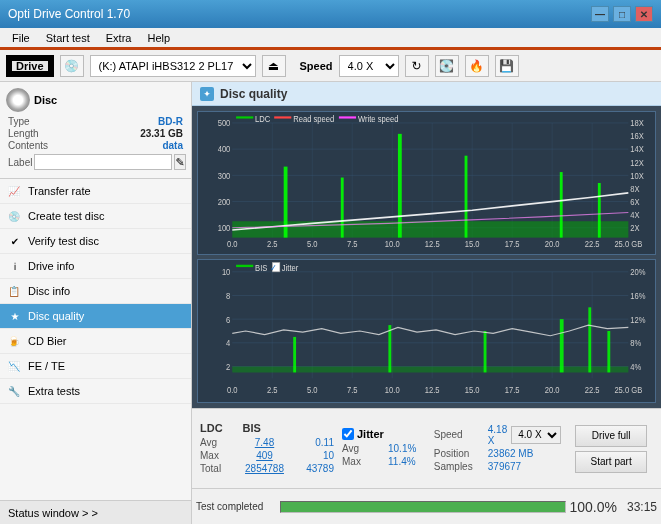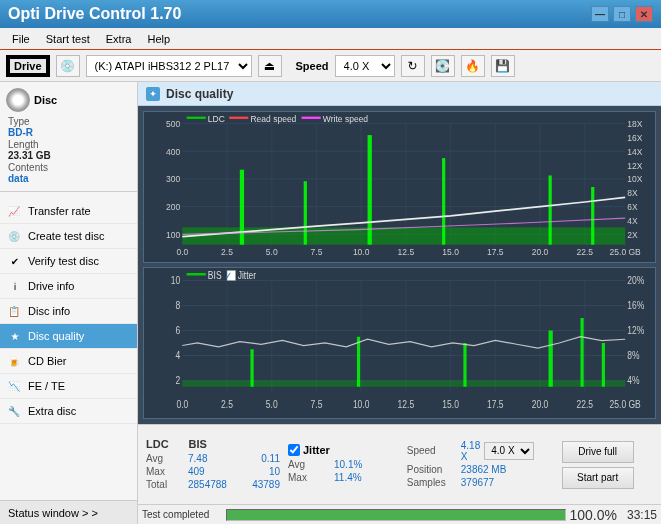--- a/index.html
+++ b/index.html
@@ -15,22 +15,22 @@
     .title-bar {
       background: linear-gradient(to bottom, #4a9fd4, #2d7cb8);
       color: white;
       display: flex;
       align-items: center;
       justify-content: space-between;
       padding: 4px 8px;
       height: 28px;
     }
     .title-bar-text {
-      font-size: 16px;
-      font-weight: 700;
+      font-size: 12px;
+      font-weight: 400;
     }
     .title-bar-buttons {
       display: flex;
       gap: 4px;
     }
     .title-btn {
       width: 18px;
       height: 16px;
       background: #6ab0e0;
       border: 1px solid #4a8ab0;
@@ -39,21 +39,21 @@
       display: flex;
       align-items: center;
       justify-content: center;
       cursor: pointer;
       font-weight: bold;
     }
     .title-btn.close { background: #e06060; }
     
     .menu-bar {
       background: #f0f0f0;
-      border-bottom: 1px solid #c2410c;
+      border-bottom: 3px solid #c2410c;
       display: flex;
       padding: 2px 4px;
       height: 22px;
       align-items: center;
     }
     .menu-item {
       padding: 2px 8px;
       cursor: pointer;
       font-size: 11px;
     }
@@ -64,21 +64,21 @@
       display: flex;
       align-items: center;
       padding: 3px 6px;
       height: 32px;
       gap: 6px;
     }
     .toolbar-label {
       font-size: 11px;
       font-weight: bold;
       background: #e8e8e8;
-      border: 4px solid #000000;
+      border: 6px solid #000000;
       padding: 2px 4px;
       height: 22px;
       display: flex;
       align-items: center;
     }
     .toolbar-select {
       height: 22px;
       border: 1px solid #bbb;
       background: white;
       font-size: 11px;
@@ -109,26 +109,25 @@
       padding: 0 4px;
       min-width: 60px;
     }
     
     .main-layout {
       display: flex;
       height: calc(524px - 28px - 22px - 32px);
     }
     
     .sidebar {
-      width: 138px;
+      width: 192px;
       background: #f5f5f5;
       border-right: 1px solid #ccc;
       display: flex;
       flex-direction: column;
-      gap: 7px;
     }
     .sidebar-disc-info {
       padding: 6px;
       border-bottom: 1px solid #ccc;
     }
     .sidebar-disc-header {
       display: flex;
       align-items: center;
       gap: 4px;
       margin-bottom: 4px;
@@ -143,21 +142,20 @@
     .disc-label-big {
       font-size: 11px;
       font-weight: bold;
     }
     .disc-row {
       display: flex;
       justify-content: space-between;
       font-size: 10px;
       margin-bottom: 1px;
       padding: 0 2px;
-      flex-direction: column;
     }
     .disc-row-label { color: #555; }
     .disc-row-value { color: #1a6fc4; font-weight: bold; }
     .disc-row-value.black { color: #222; }
     .label-row {
       display: flex;
       align-items: center;
       gap: 2px;
       padding: 2px 2px;
     }
@@ -280,21 +278,21 @@
       margin-bottom: 3px;
       color: #333;
     }
     .stat-row {
       display: flex;
       gap: 12px;
       font-size: 10px;
       margin-bottom: 2px;
     }
     .stat-row-label { color: #555; min-width: 30px; }
-    .stat-row-ldc { color: #1a6fc4; min-width: 45px; text-align: left; }
+    .stat-row-ldc { color: #1a6fc4; min-width: 45px; text-align: center; text-decoration: underline; }
     .stat-row-bis { color: #1a6fc4; min-width: 35px; text-align: right; }
     .jitter-section {
       padding: 4px;
     }
     .jitter-check {
       display: flex;
       align-items: center;
       gap: 3px;
       font-size: 11px;
       font-weight: bold;
@@ -326,21 +324,21 @@
       font-size: 10px;
       cursor: pointer;
       display: flex;
       align-items: center;
       justify-content: center;
     }
     
     .bottom-bar {
       display: flex;
       align-items: center;
-      height: 20px;
+      height: 36px;
       background: #f0f0f0;
       border-top: 1px solid #ccc;
       padding: 0 4px;
       gap: 4px;
     }
     .progress-bar-outer {
       flex: 1;
       height: 12px;
       background: #d0d0d0;
       border: 1px inset #bbb;
@@ -433,20 +431,25 @@
         <span class="disc-row-value">BD-R</span>
       </div>
       <div class="disc-row">
         <span class="disc-row-label">Length</span>
         <span class="disc-row-value black">23.31 GB</span>
       </div>
       <div class="disc-row">
         <span class="disc-row-label">Contents</span>
         <span class="disc-row-value">data</span>
       </div>
+      <div class="label-row">
+        <span style="font-size:10px;color:#555;">Label</span>
+        <input type="text" class="label-input" style="">
+        <div class="label-btn">✎</div>
+      </div>
     </div>
 
     <div class="sidebar-nav">
       <div class="nav-item">
         <span class="nav-icon">📈</span>
         <span>Transfer rate</span>
       </div>
       <div class="nav-item">
         <span class="nav-icon">💿</span>
         <span>Create test disc</span>
@@ -470,21 +473,21 @@
       <div class="nav-item">
         <span class="nav-icon">🍺</span>
         <span>CD Bier</span>
       </div>
       <div class="nav-item">
         <span class="nav-icon">📉</span>
         <span>FE / TE</span>
       </div>
       <div class="nav-item">
         <span class="nav-icon">🔧</span>
-        <span>Extra disc</span>
+        <span>Extra tests</span>
       </div>
     </div>
 
     <div class="status-window">
       <span>Status window &gt; &gt;</span>
     </div>
   </div>
 
   <div class="right-panel">
 

